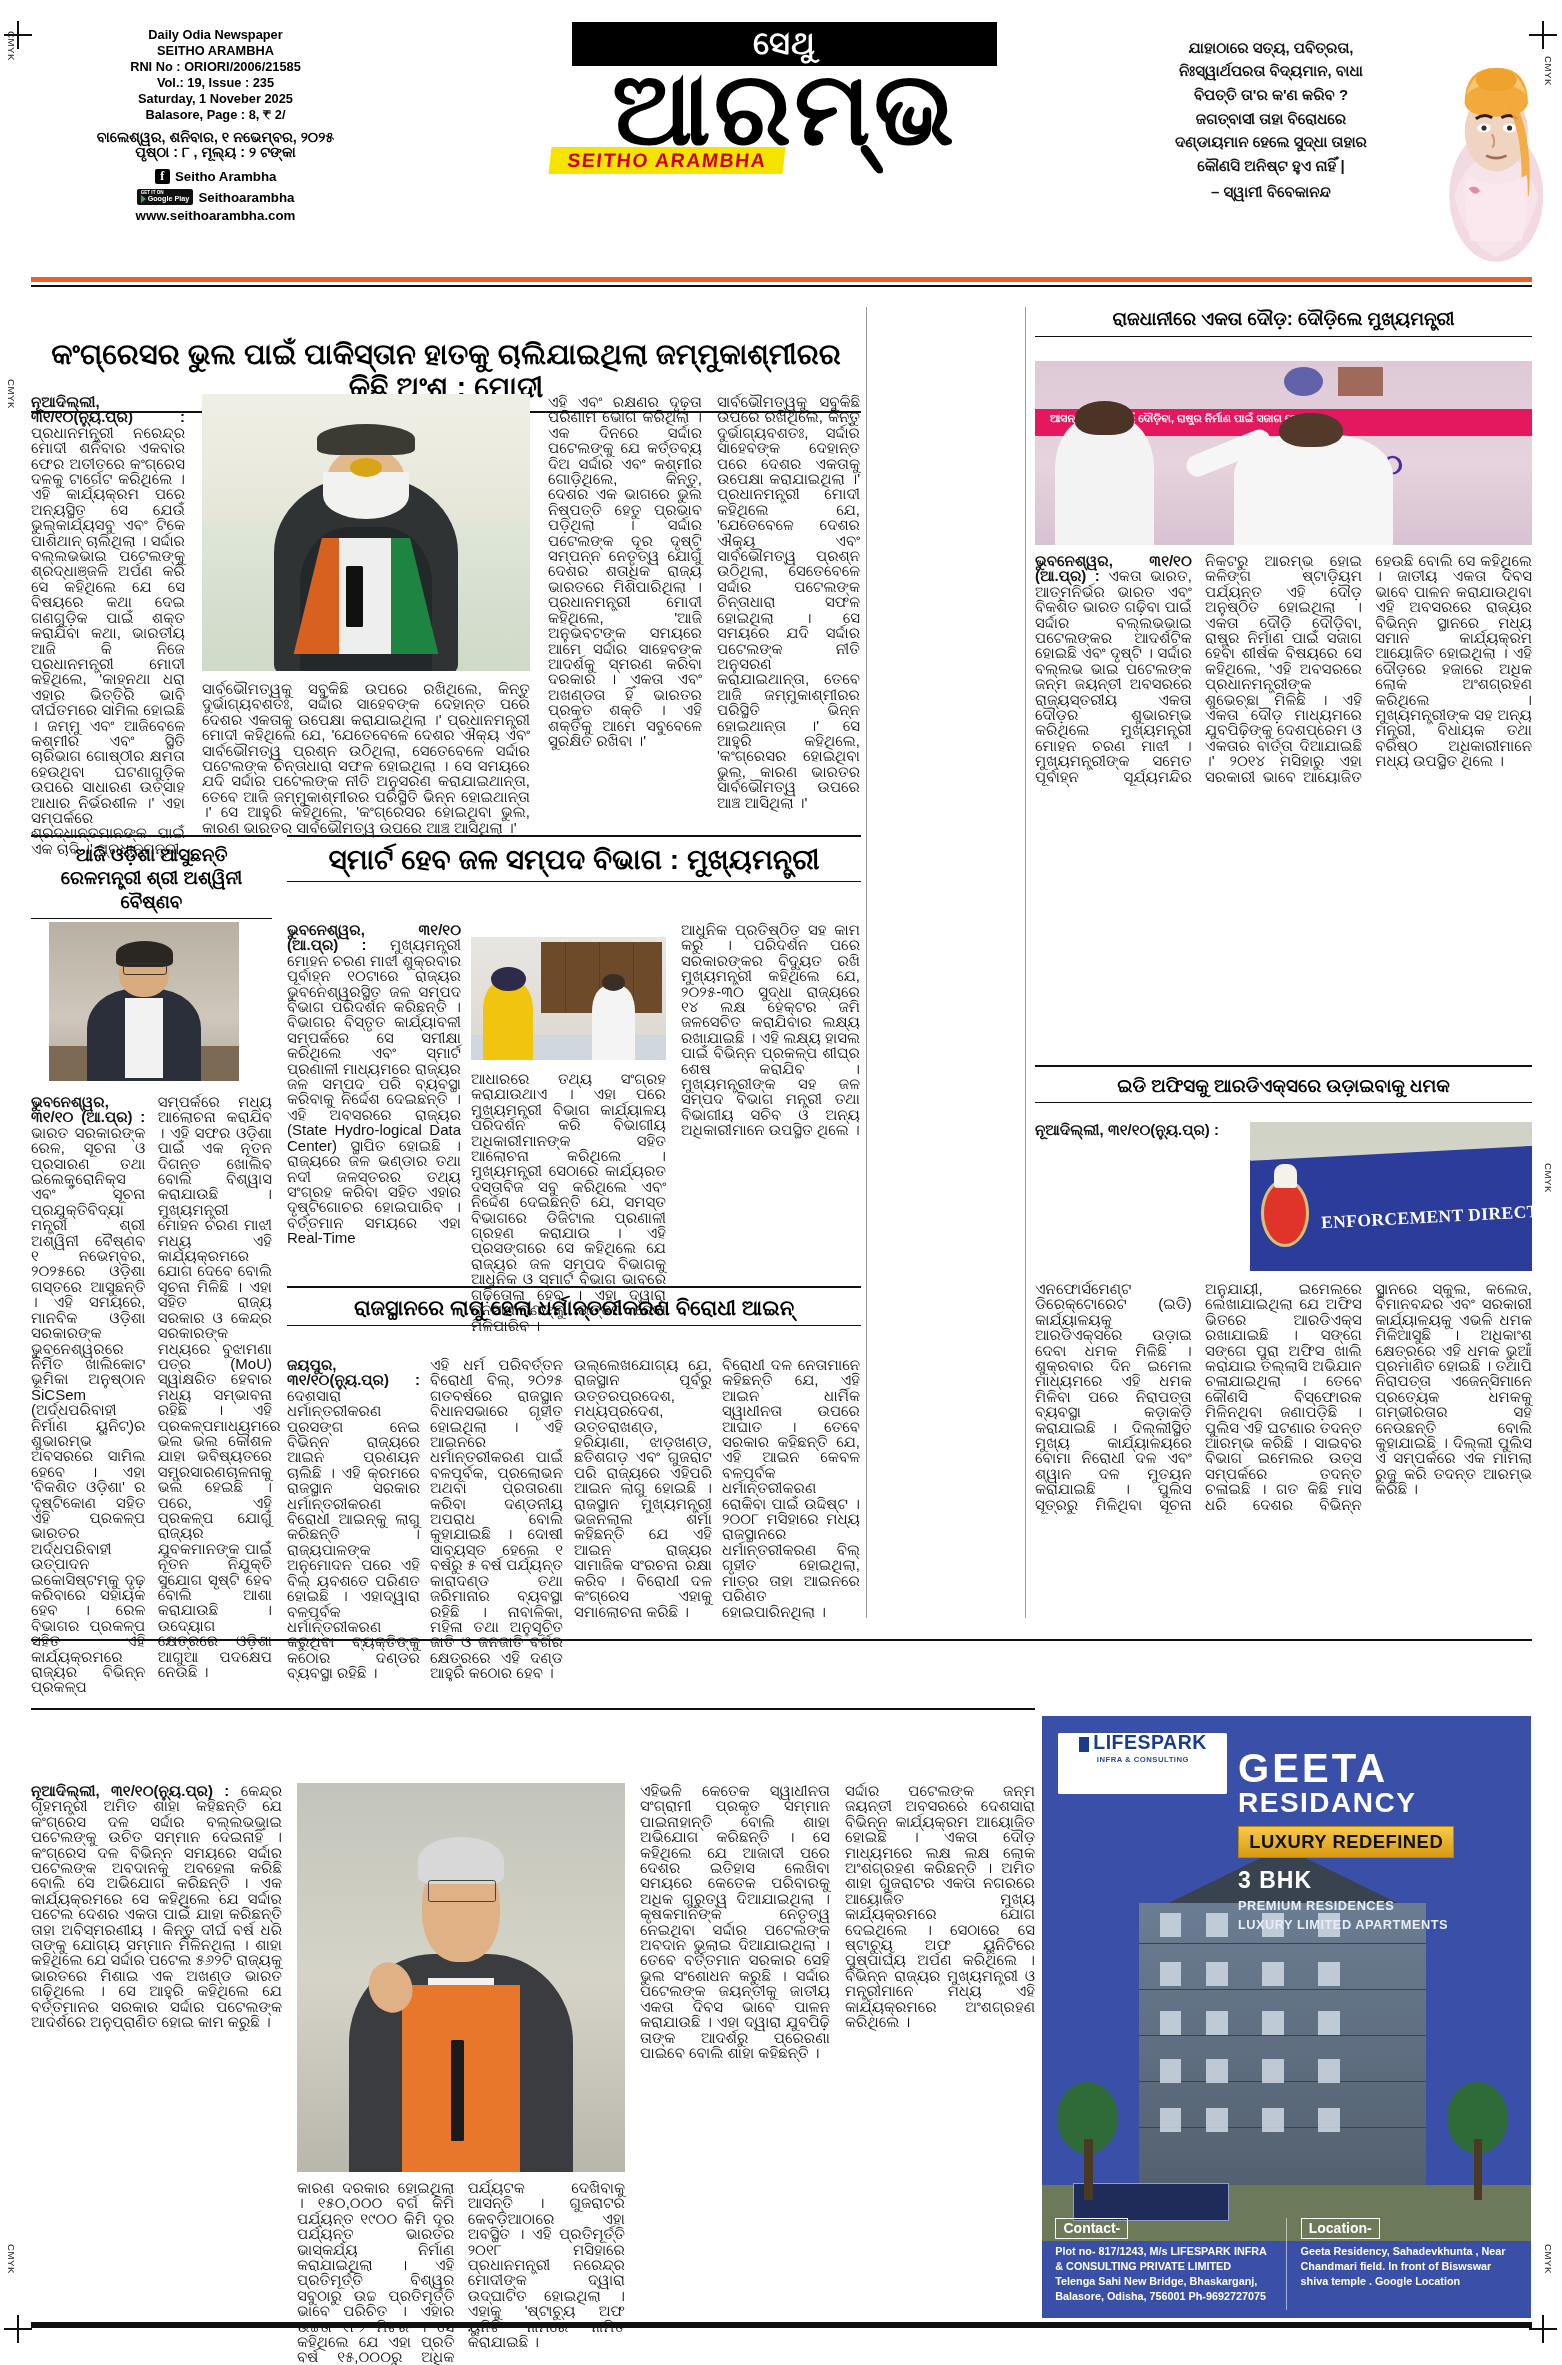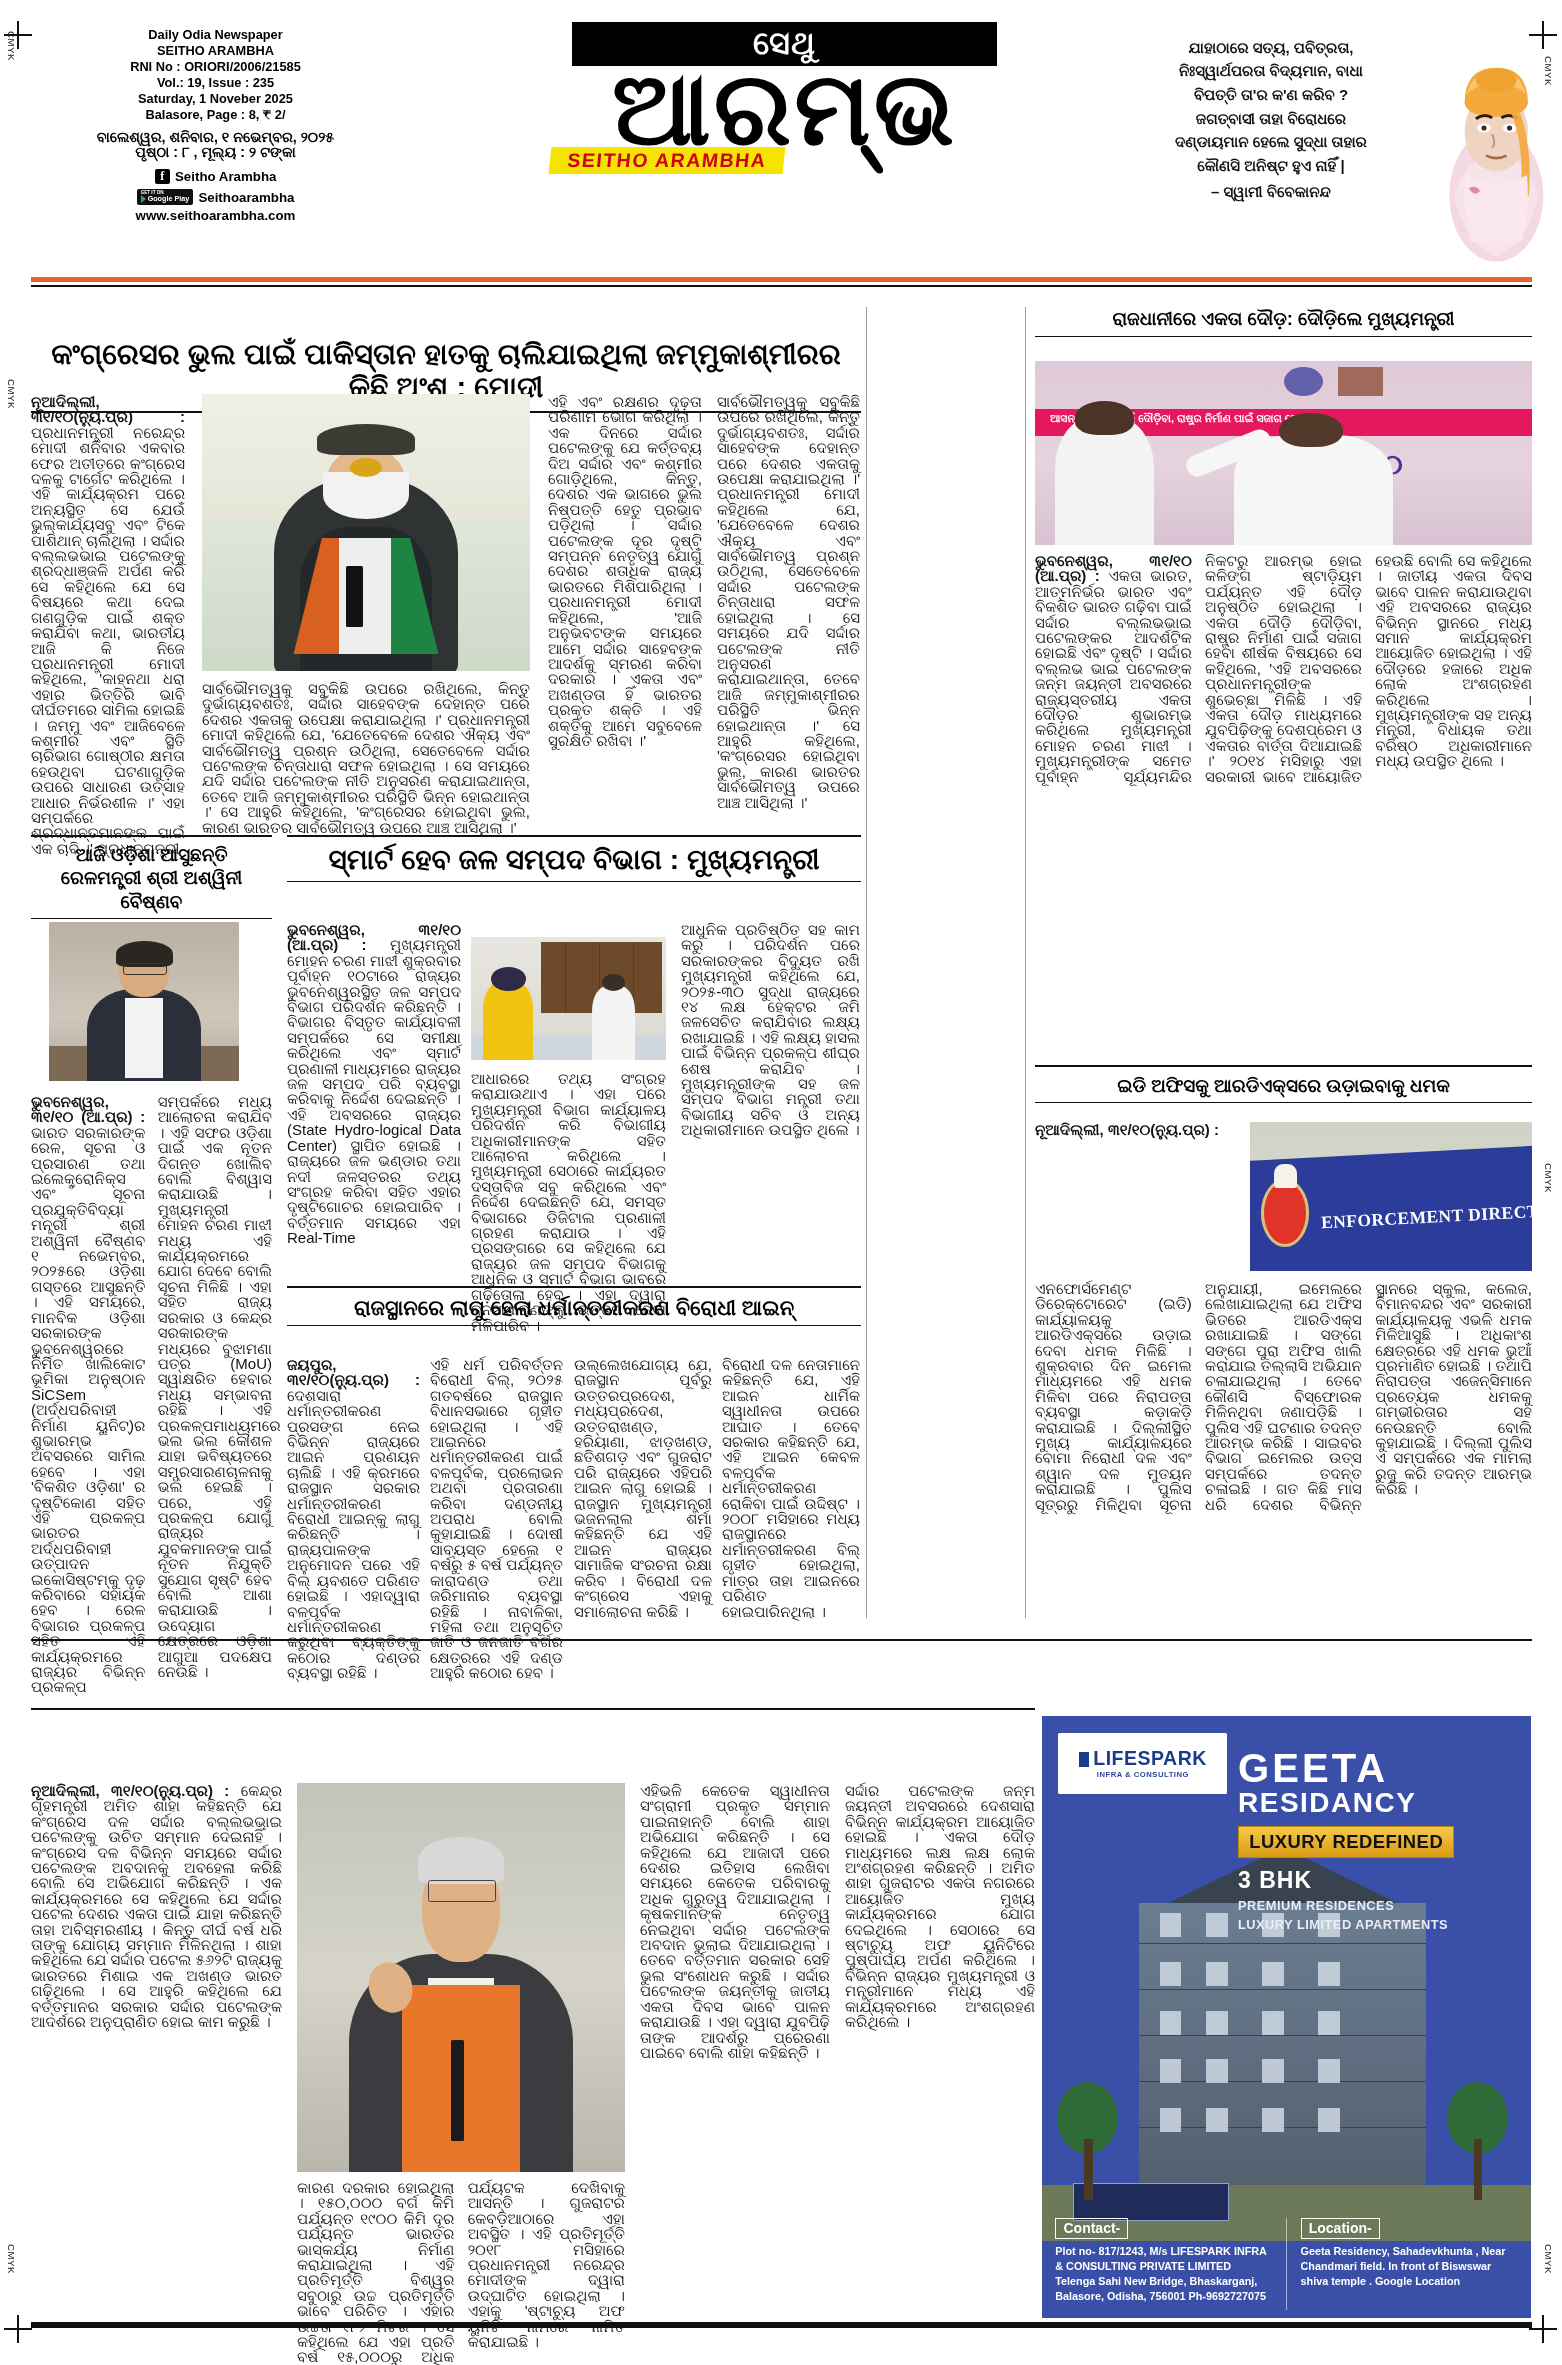--- a/index.html
+++ b/index.html
@@ -129,21 +129,21 @@
   .shah-kurta{position:absolute;left:40%;top:50%;width:20%;height:52%;background:#f3f1ec;}
   .shah-face{position:absolute;left:38%;top:18%;width:24%;height:28%;background:#e0b184;border-radius:48% 48% 44% 44%;}
   .shah-hair{position:absolute;left:37%;top:14%;width:26%;height:12%;background:#d8d8d8;border-radius:50% 50% 16% 16%;}
   .shah-glass{position:absolute;left:40%;top:25%;width:20%;height:5%;border:1px solid #444;border-radius:2.6px;}
   .shah-hand{position:absolute;left:22%;top:46%;width:13%;height:13%;background:#e0b184;border-radius:50%;transform:rotate(-18deg);}
   .shah-mic{position:absolute;left:47%;top:66%;width:4%;height:26%;background:#1b1b1b;border-radius:1.5px;}
 
   
   .ad{position:absolute;background:#3a50a8;overflow:hidden;}
   .ad-logo{position:absolute;left:16.4px;top:17.4px;width:169px;height:61px;background:#fff;border-radius:1.5px;
-           display:flex;align-items:center;justify-content:center;flex-direction:column;}
+           display:flex;align-items:center;justify-content:flex-start;flex-direction:column;}
   .ad-logo .l1{font-size:19.5px;font-weight:bold;color:#1a3c8c;letter-spacing:0.5px;line-height:1;}
   .ad-logo .l2{font-size:7.7px;font-weight:bold;color:#2b4a9a;letter-spacing:0.5px;margin-top:2px;}
   .ad-logo .bldg{display:inline-block;width:10.2px;height:15.4px;background:#1a3c8c;margin-right:4.1px;vertical-align:middle;}
   .ad-title{position:absolute;right:27px;top:32px;text-align:left;width:266px;}
   .ad-title .t1{font-size:40px;font-weight:bold;color:#fff;letter-spacing:3.1px;line-height:1;font-family:"Liberation Sans",sans-serif;}
   .ad-title .t2{font-size:28px;font-weight:bold;color:#fff;letter-spacing:1.5px;line-height:1.05;}
   .ad-ribbon{display:inline-block;background:linear-gradient(180deg,#f7c948,#d99a14);color:#111;font-size:18.4px;font-weight:bold;
              padding:4.1px 10.2px;margin-top:8.2px;letter-spacing:0.5px;border:1px solid #b8860b;}
   .ad-bhk{font-size:23px;font-weight:bold;color:#fff;margin-top:9.2px;letter-spacing:1px;}
   .ad-p{font-size:12.8px;font-weight:bold;color:#e9edf8;letter-spacing:0.5px;margin-top:4.1px;}

